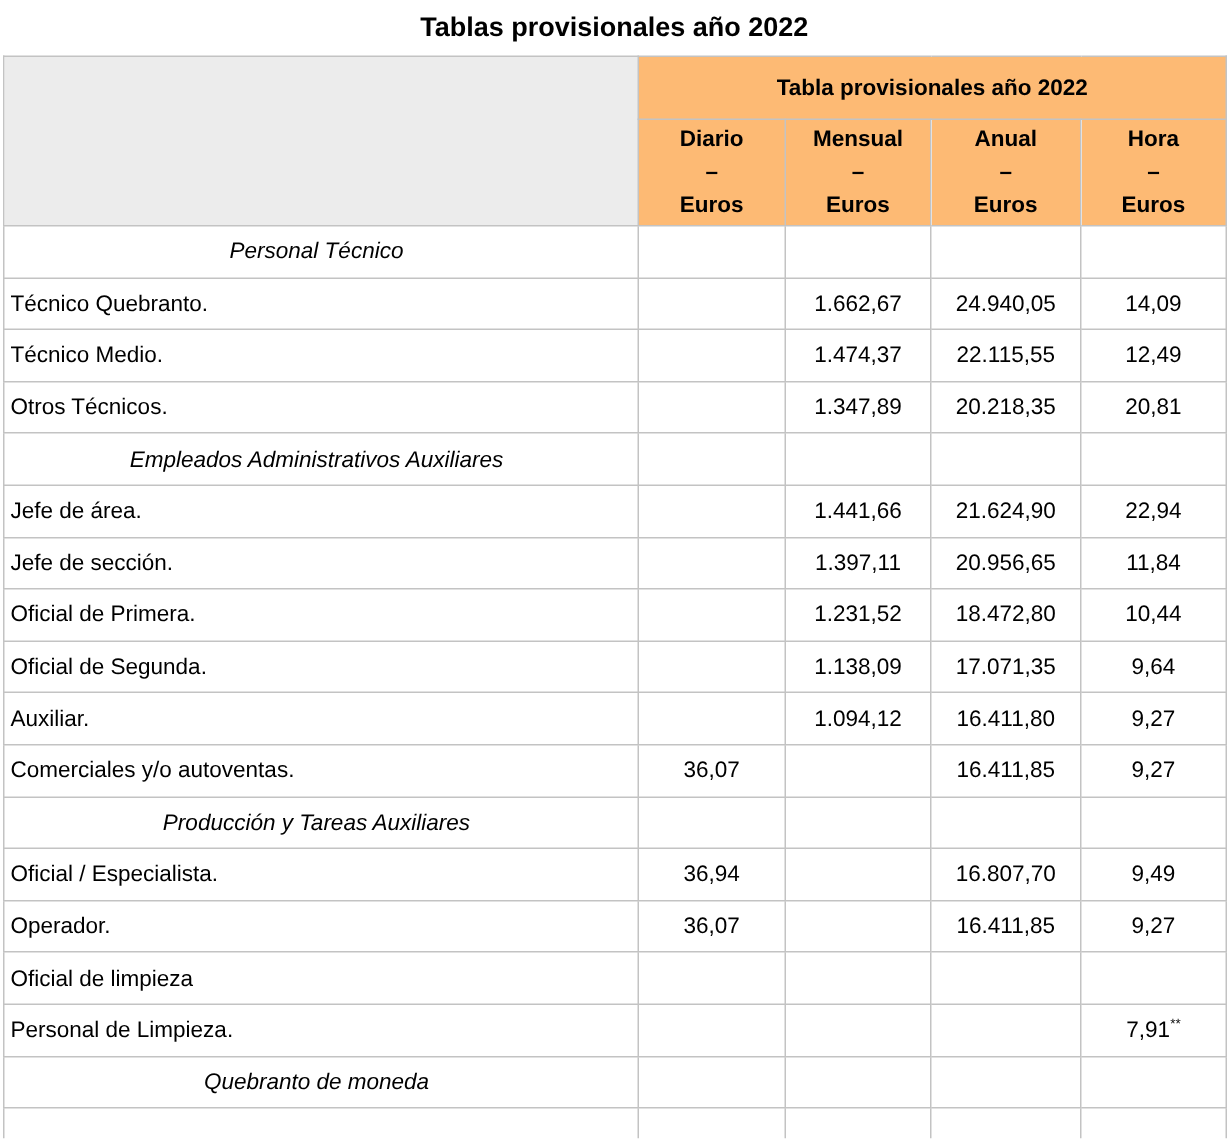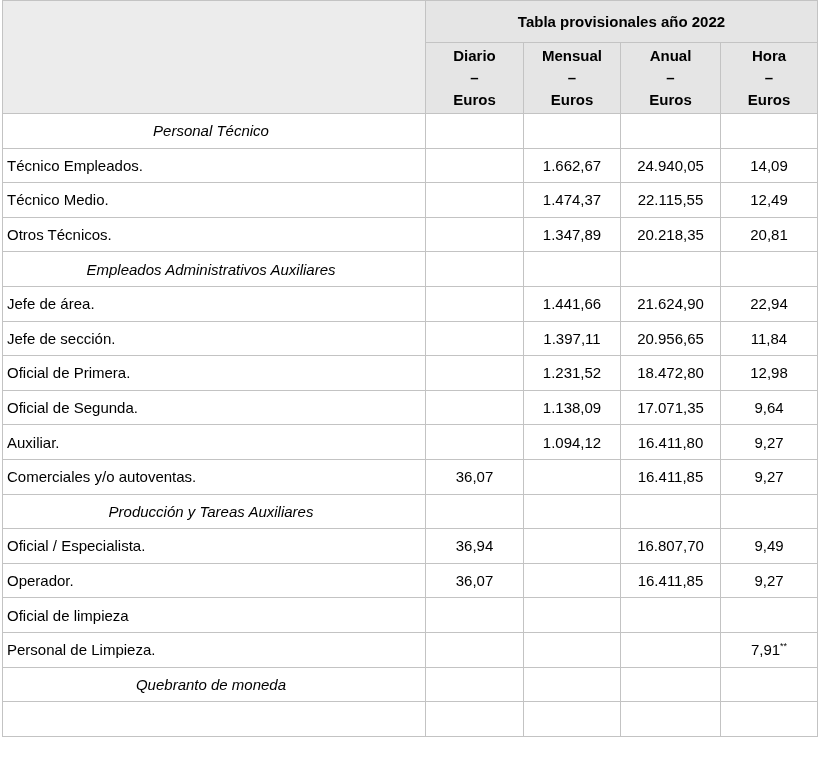--- a/index.html
+++ b/index.html
@@ -31,21 +31,21 @@
     width: 815px;
   }
   table.salary-table th,
   table.salary-table td {
     border: 1px solid #c3c3c3;
     box-sizing: border-box;
     overflow: hidden;
     white-space: nowrap;
   }
   thead th {
-    background: #e5e5e5;
+    background: #fdba74;
     font-weight: bold;
     font-size: 15px;
     text-align: center;
   }
   th.group-header {
     height: 42px;
   }
   th.corner-cell {
     background: #ececec;
   }
@@ -81,20 +81,21 @@
   td.value-cell sup {
     font-size: 9px;
     line-height: 0;
   }
 </style>
 </head>
 <body>
 
 <div class="page">
 
+  <div class="page-title">Tablas provisionales año 2022</div>
 
   <table class="salary-table">
     <colgroup>
       <col style="width:423px">
       <col style="width:98px">
       <col style="width:97px">
       <col style="width:100px">
       <col style="width:97px">
     </colgroup>
     <thead>
@@ -127,21 +128,21 @@
     </thead>
     <tbody>
         <tr class="section-row">
           <td class="label-cell">Personal Técnico</td>
           <td class="value-cell"></td>
           <td class="value-cell"></td>
           <td class="value-cell"></td>
           <td class="value-cell"></td>
         </tr>
         <tr class="item-row">
-          <td class="label-cell">Técnico Empleados.</td>
+          <td class="label-cell">Técnico Quebranto.</td>
           <td class="value-cell"></td>
           <td class="value-cell">1.662,67</td>
           <td class="value-cell">24.940,05</td>
           <td class="value-cell">14,09</td>
         </tr>
         <tr class="item-row">
           <td class="label-cell">Técnico Medio.</td>
           <td class="value-cell"></td>
           <td class="value-cell">1.474,37</td>
           <td class="value-cell">22.115,55</td>
@@ -173,21 +174,21 @@
           <td class="value-cell"></td>
           <td class="value-cell">1.397,11</td>
           <td class="value-cell">20.956,65</td>
           <td class="value-cell">11,84</td>
         </tr>
         <tr class="item-row">
           <td class="label-cell">Oficial de Primera.</td>
           <td class="value-cell"></td>
           <td class="value-cell">1.231,52</td>
           <td class="value-cell">18.472,80</td>
-          <td class="value-cell">12,98</td>
+          <td class="value-cell">10,44</td>
         </tr>
         <tr class="item-row">
           <td class="label-cell">Oficial de Segunda.</td>
           <td class="value-cell"></td>
           <td class="value-cell">1.138,09</td>
           <td class="value-cell">17.071,35</td>
           <td class="value-cell">9,64</td>
         </tr>
         <tr class="item-row">
           <td class="label-cell">Auxiliar.</td>

